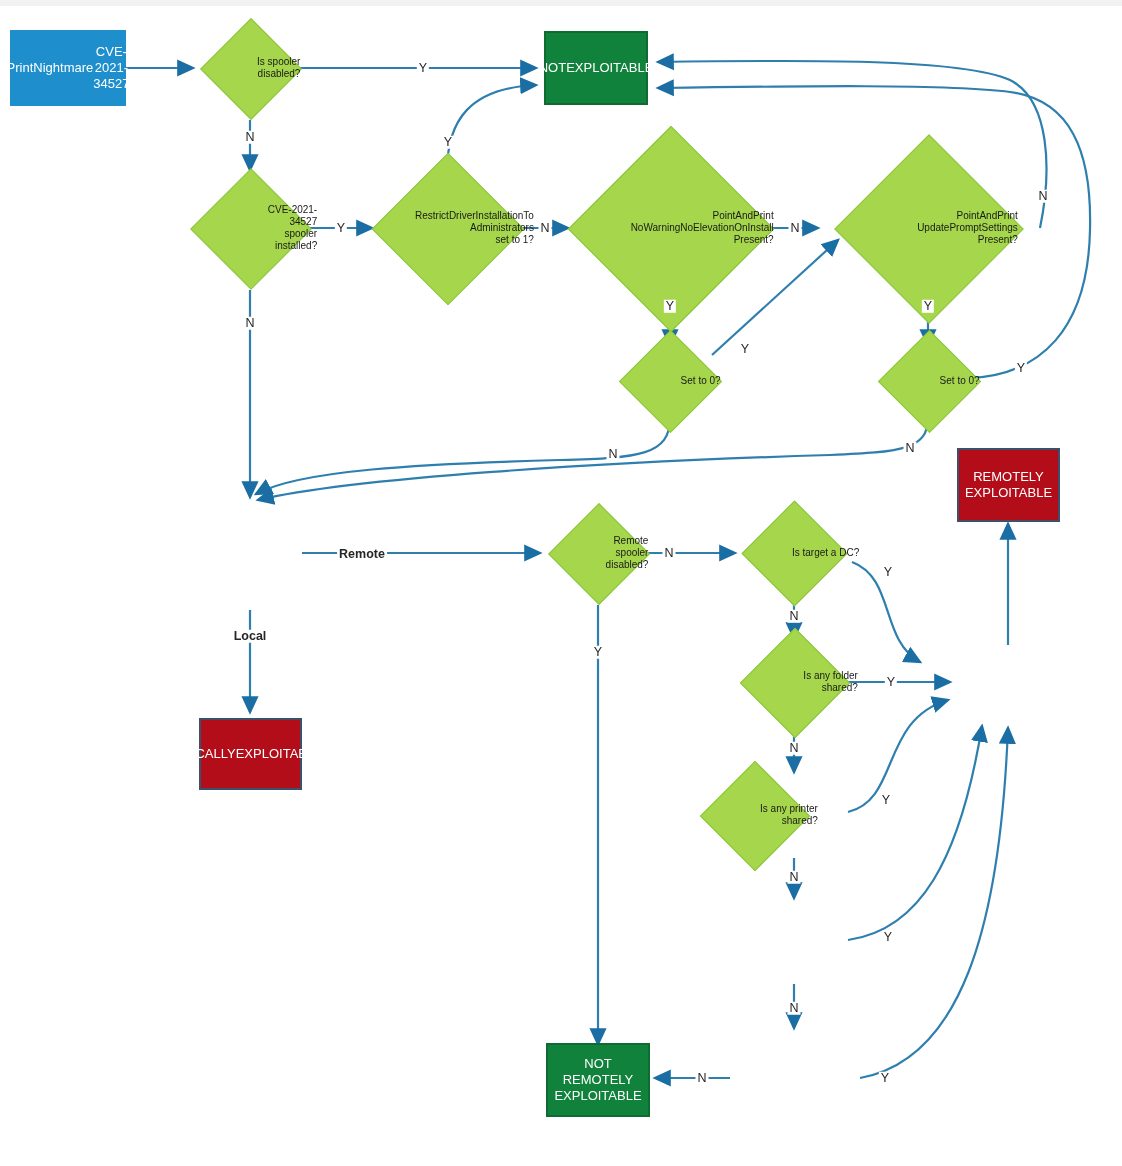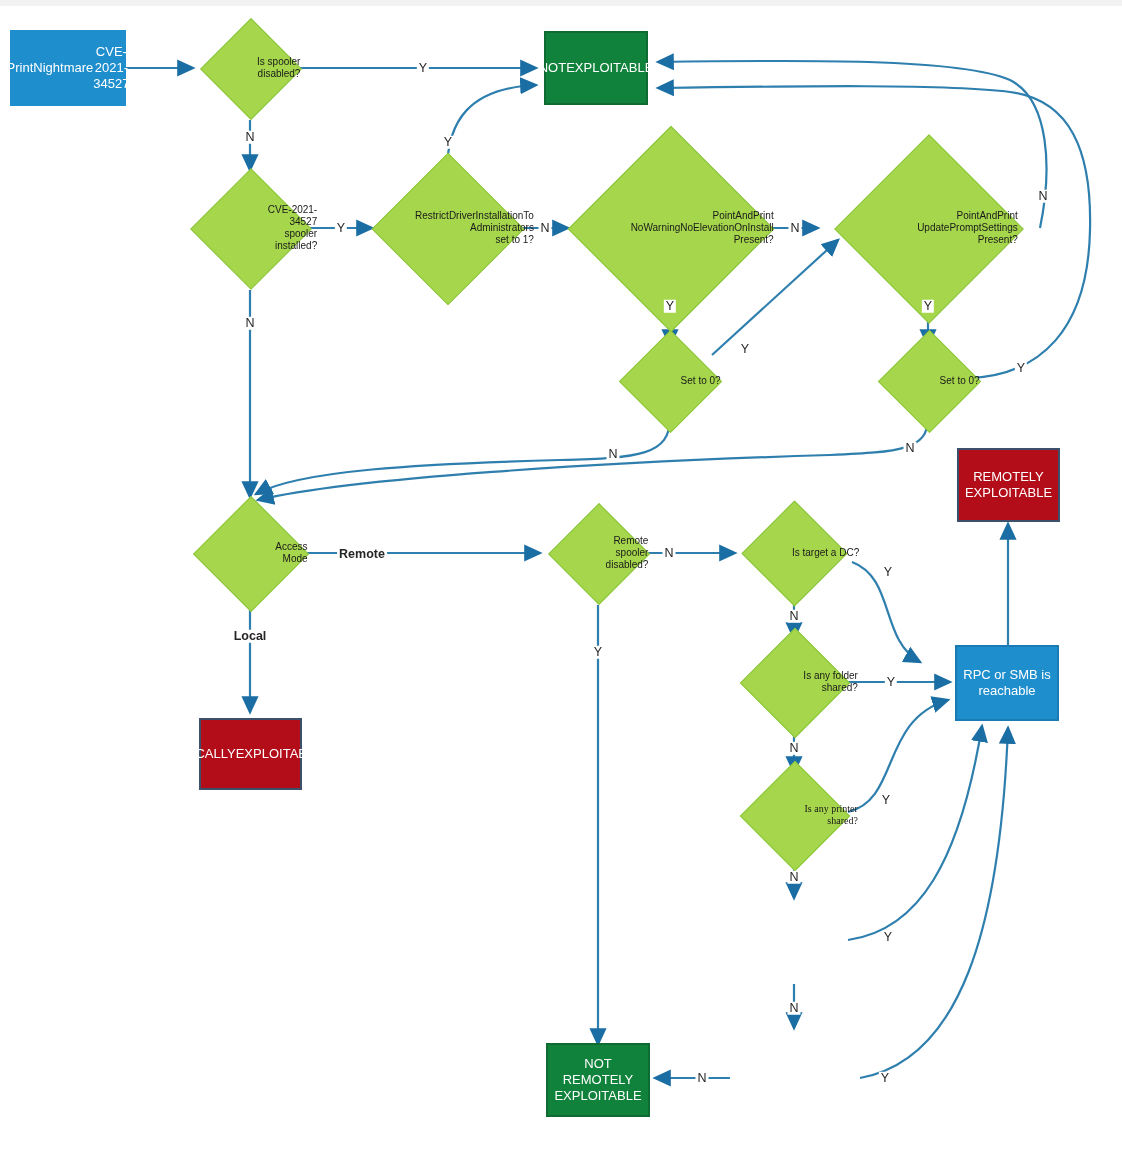--- a/index.html
+++ b/index.html
@@ -237,27 +237,20 @@
     <div class="dlabel">
       <div>Set to 0?</div>
     </div>
   </div>
 
   <div class="node box red" style="left:957px; top:448px; width:103px; height:74px; flex-direction:column;">
     <span>REMOTELY</span>
     <span>EXPLOITABLE</span>
   </div>
 
-  <div class="diamond" style="left:210px; top:513px; width:80px; height:80px;">
-    <div class="shape"></div>
-    <div class="dlabel">
-      <div>Access</div>
-      <div>Mode</div>
-    </div>
-  </div>
 
   <div class="diamond" style="left:563px; top:518px; width:70px; height:70px;">
     <div class="shape"></div>
     <div class="dlabel">
       <div>Remote</div>
       <div>spooler</div>
       <div>disabled?</div>
     </div>
   </div>
 
@@ -274,26 +267,22 @@
   </div>
 
   <div class="diamond" style="left:756px; top:644px; width:76px; height:76px;">
     <div class="shape"></div>
     <div class="dlabel" style="left:-34%; width:168%;">
       <div>Is any folder</div>
       <div>shared?</div>
     </div>
   </div>
 
-  <div class="node box blue2" style="left:955px; top:645px; width:104px; height:76px; flex-direction:column;">
-    <span>RPC or SMB is</span>
-    <span>reachable</span>
-  </div>
-
-  <div class="diamond" style="left:756px; top:777px; width:76px; height:76px;font-family:Liberation Serif, serif;">
+
+  <div class="diamond" style="left:716px; top:777px; width:76px; height:76px;">
     <div class="shape"></div>
     <div class="dlabel" style="left:-34%; width:168%;">
       <div>Is any printer</div>
       <div>shared?</div>
     </div>
   </div>
 
 
 
   <div class="node box green" style="left:546px; top:1043px; width:104px; height:74px; flex-direction:column;">

